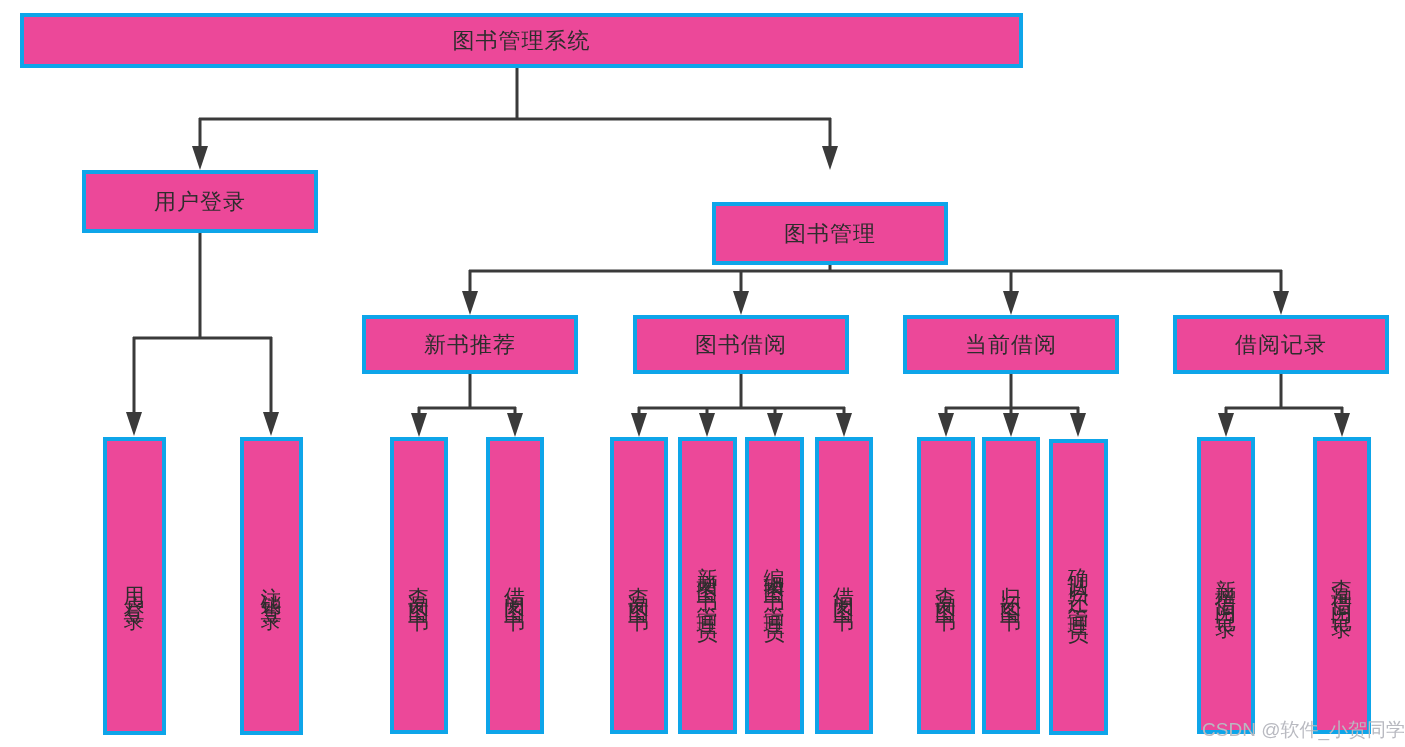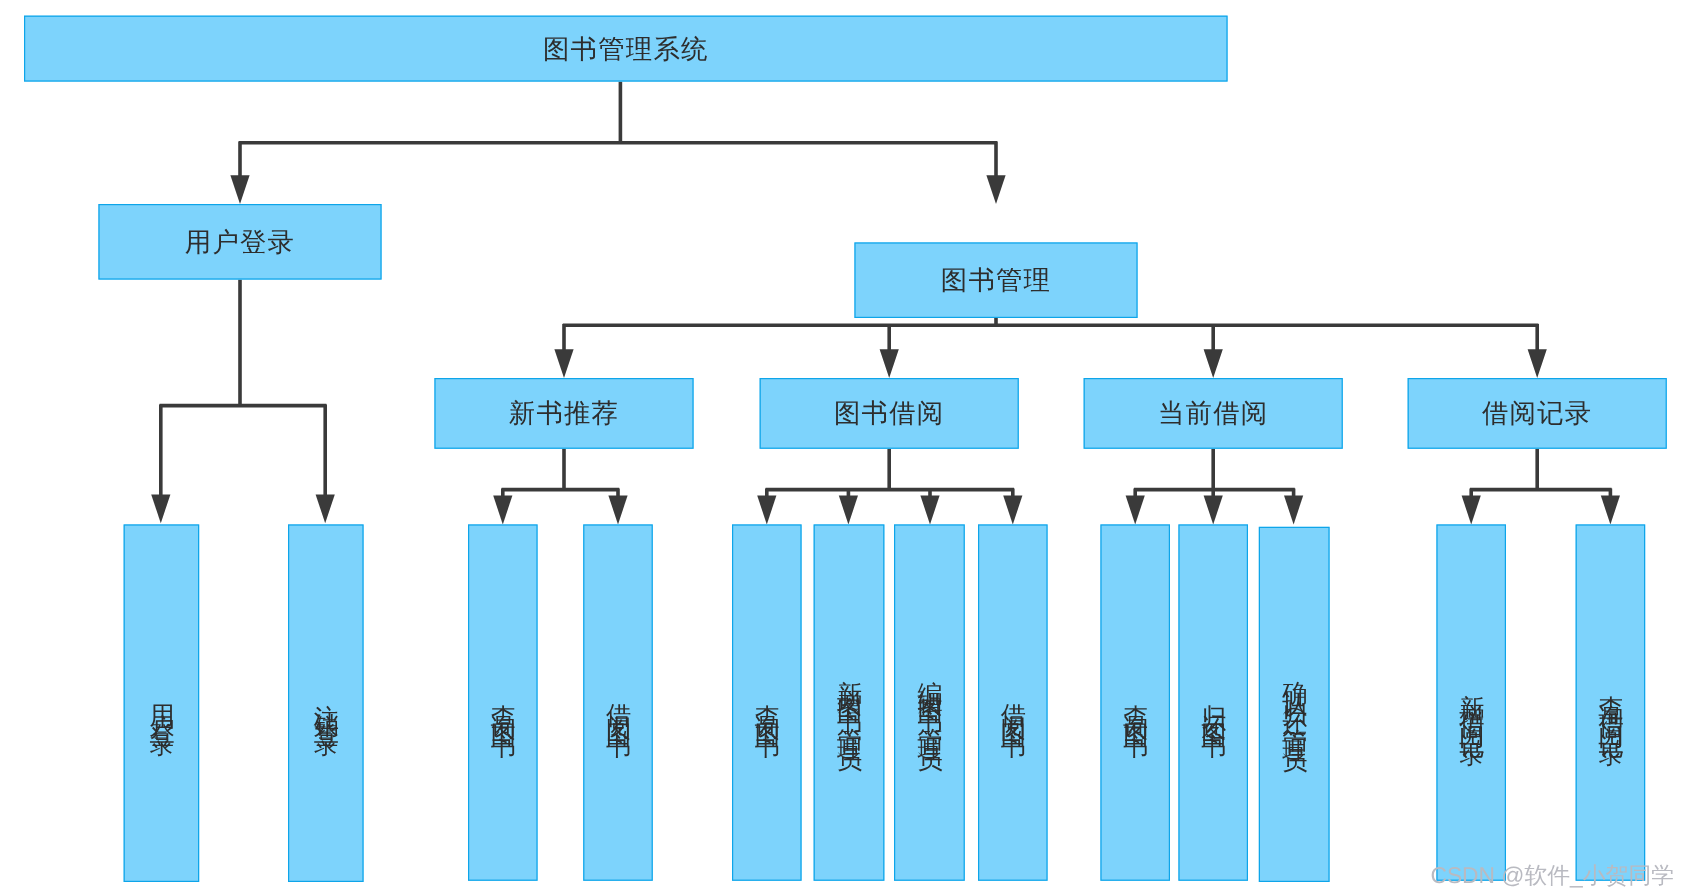--- a/index.html
+++ b/index.html
@@ -12,22 +12,22 @@
     font-family: "Liberation Sans", sans-serif;
   }
   .connectors {
     position: absolute;
     left: 0; top: 0;
     width: 1405px; height: 747px;
     z-index: 1;
   }
   .node {
     position: absolute;
-    background: #7dd3fc;
-    border: 1px solid #0ea5e9;
+    background: #ec4899;
+    border: 4px solid #0ea5e9;
     box-sizing: border-box;
     display: flex;
     align-items: center;
     justify-content: center;
     color: #2d2d2d;
     z-index: 2;
   }
   .node.h span {
     font-size: 22px;
     letter-spacing: 1px;
@@ -36,21 +36,21 @@
   .node.v span {
     writing-mode: vertical-rl;
     text-orientation: mixed;
     font-size: 21px;
     letter-spacing: 8px;
     line-height: 1;
     white-space: nowrap;
   }
   .watermark {
     position: absolute;
-    right: 10px;
+    right: 0;
     bottom: 4px;
     font-size: 19px;
     color: #b9bac1;
     z-index: 3;
     white-space: nowrap;
   }
 </style>
 </head>
 <body>
 

